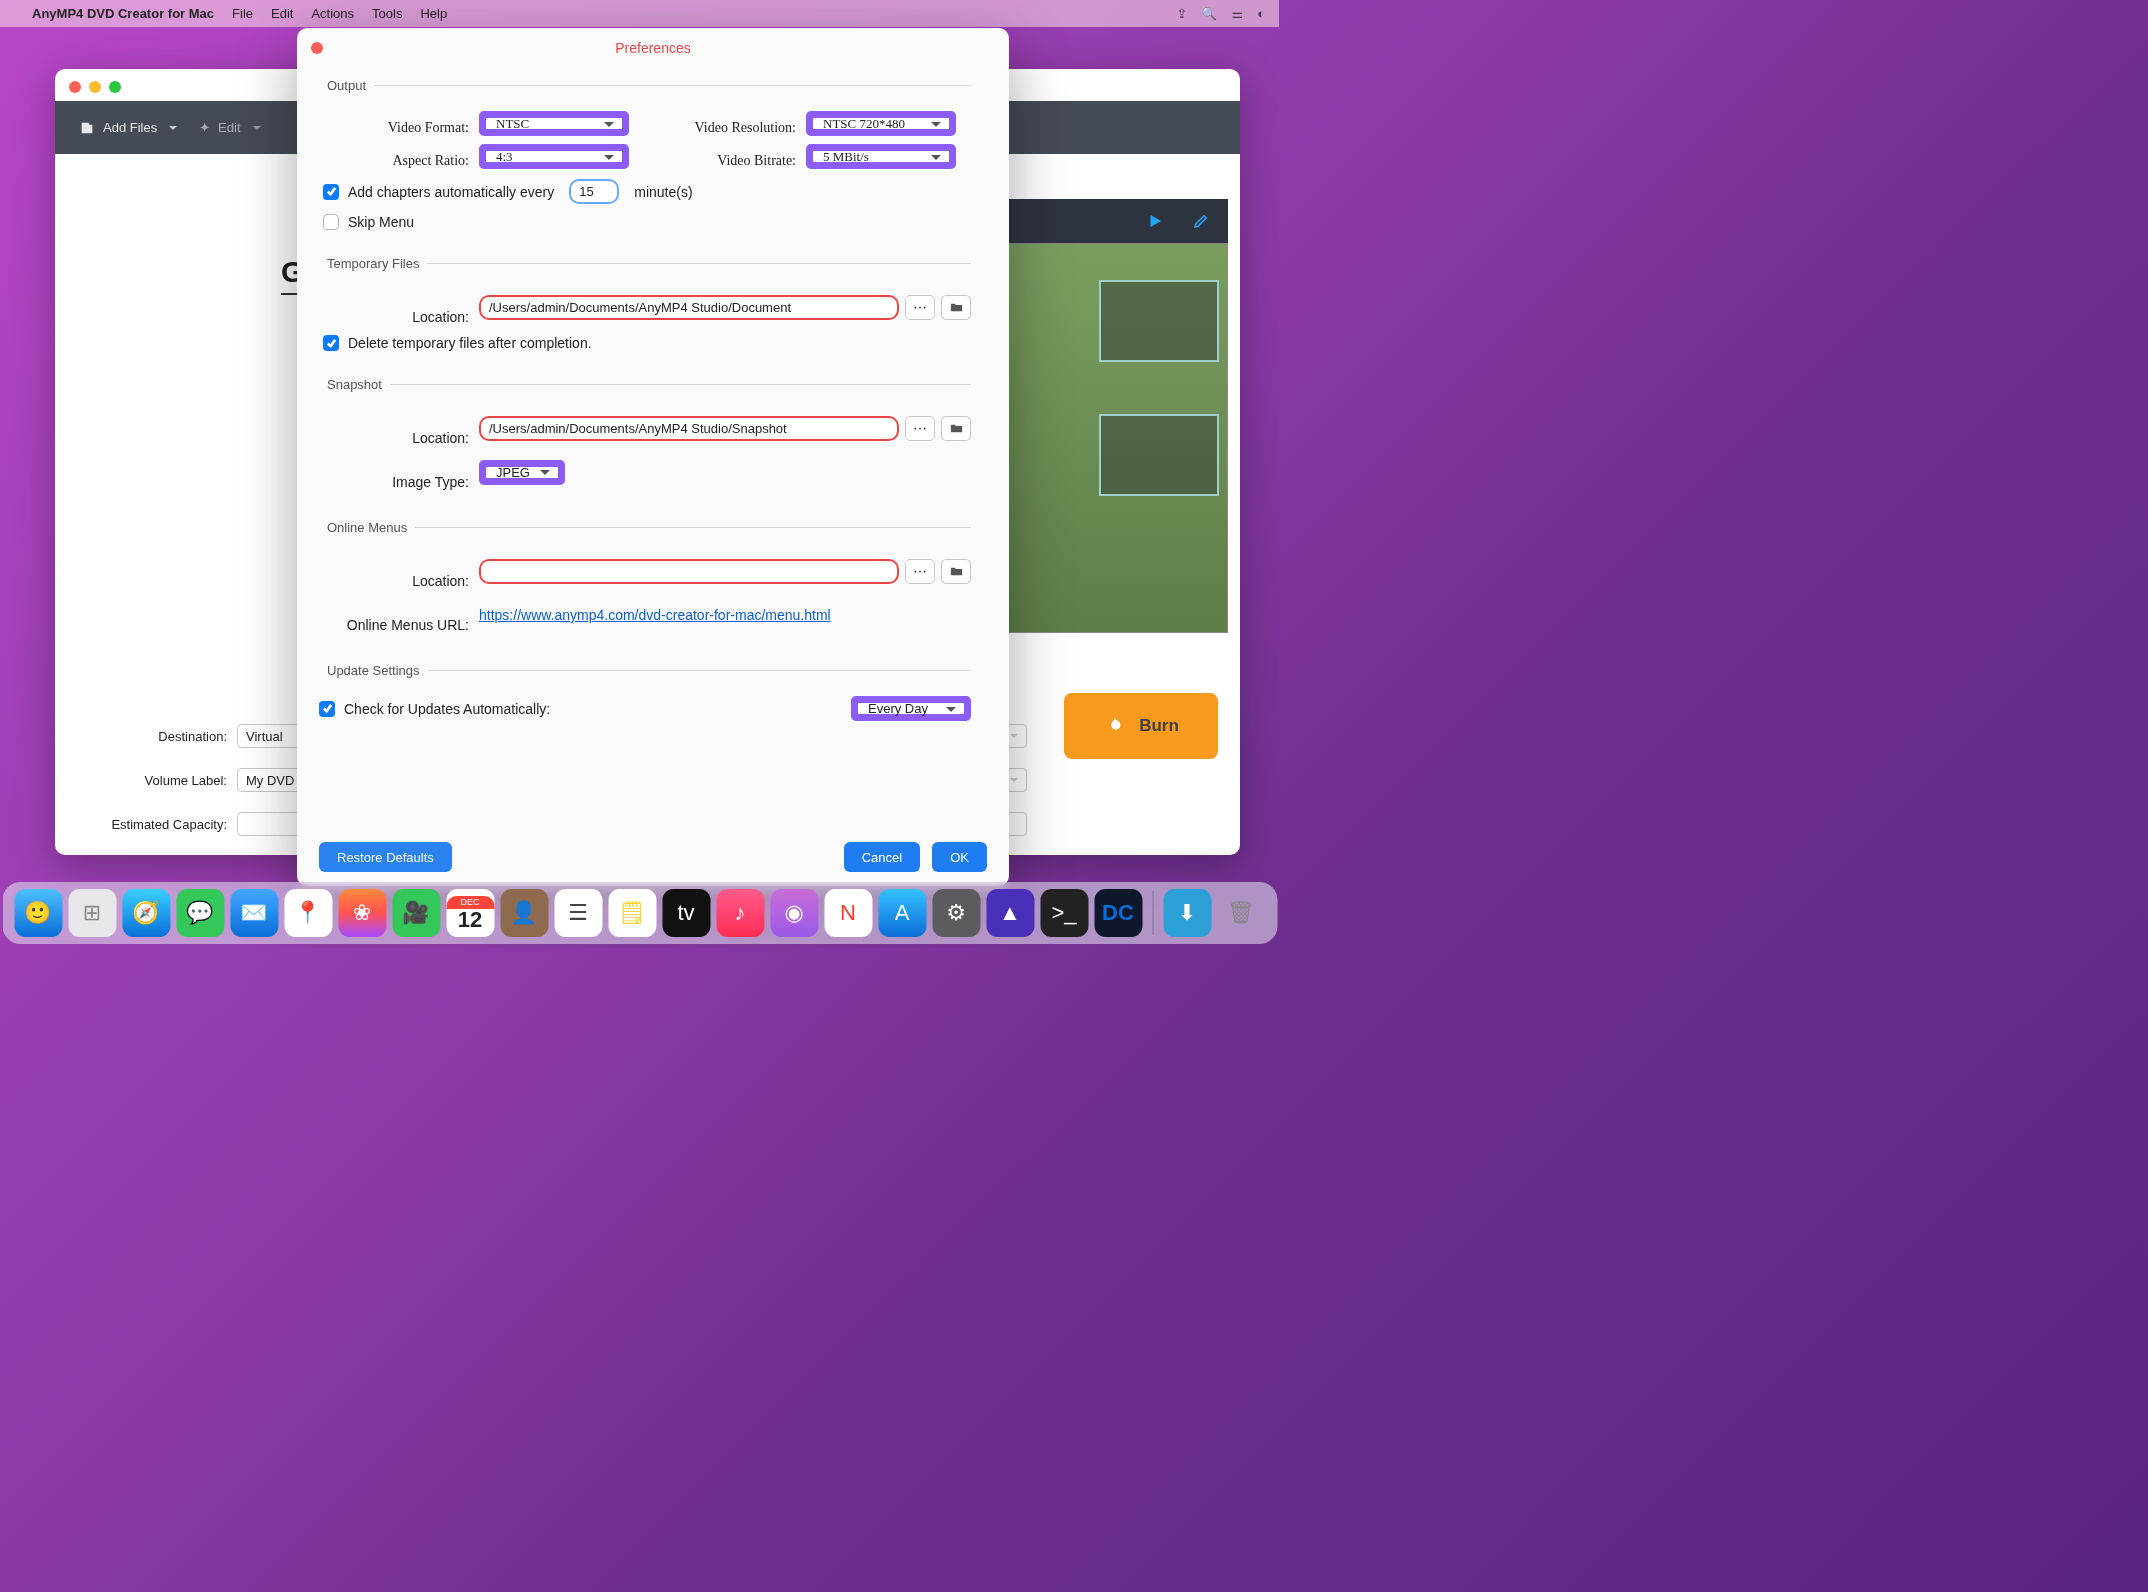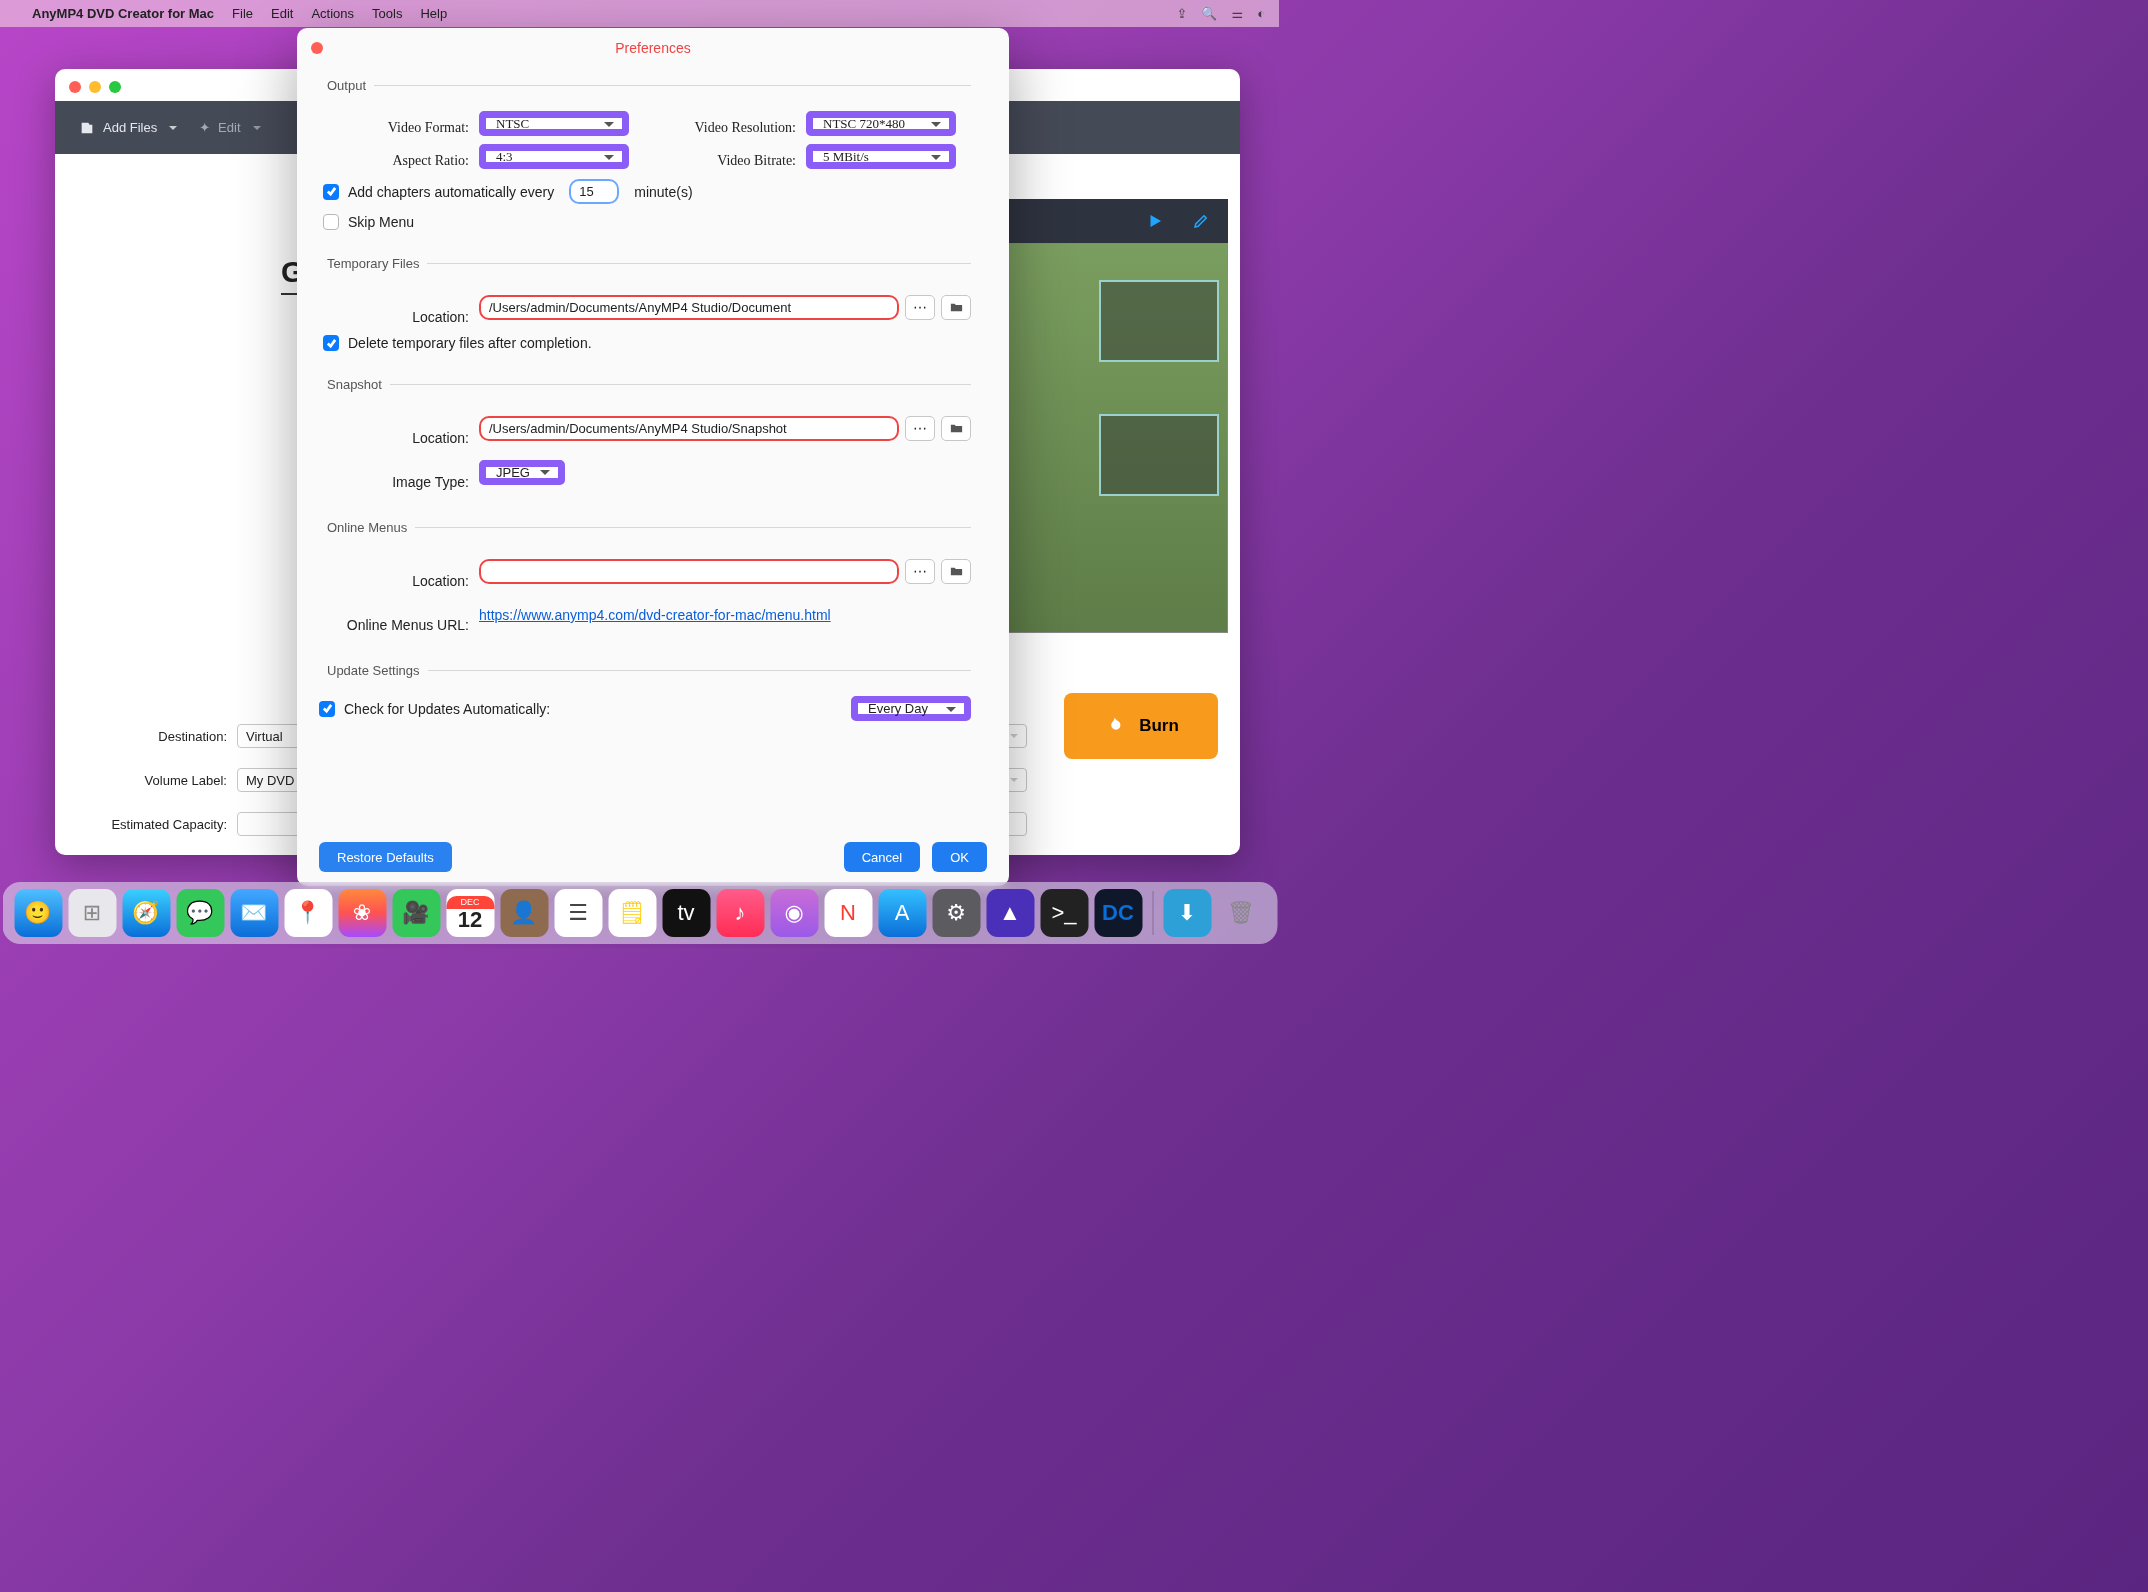--- a/index.html
+++ b/index.html
@@ -53,21 +53,21 @@
 .stage .thumb{position:absolute; width:120px; height:82px; border:2px solid #9cd0cc; background:rgba(60,72,58,.6);}
 .appwin .bottom {
   position:absolute; bottom:0; left:0; right:0; height:150px; padding:14px 22px;
   display:grid; grid-template-columns:150px 1fr; gap:10px 10px; align-items:center;
 }
 .appwin .bottom .lab{ text-align:right; font-size:13px; color:#222;}
 .appwin .bottom .sel{ height:24px; border:1px solid #c7c7c9; border-radius:4px; background:#fff; padding:0 8px; display:flex; align-items:center; justify-content:space-between; color:#222; font-size:13px;}
 .burn {
   position:absolute; right:22px; bottom:96px; width:154px; height:66px;
   background:#f89a1c; border-radius:8px; display:flex; align-items:center; justify-content:center;
-  color:#000000; font-size:17px; font-weight:600; gap:14px;
+  color:#404040; font-size:17px; font-weight:600; gap:14px;
 }
 .burn svg{width:22px;height:22px;fill:#fff;}
 
 
 .pref {
   position:absolute; left:297px; top:28px; width:712px; height:858px;
   background:#fafafa; border-radius:10px; box-shadow:0 20px 60px rgba(0,0,0,.35);
   overflow:hidden;
 }
 .pref .tbar{ height:40px; display:flex; align-items:center; justify-content:center; position:relative;}

